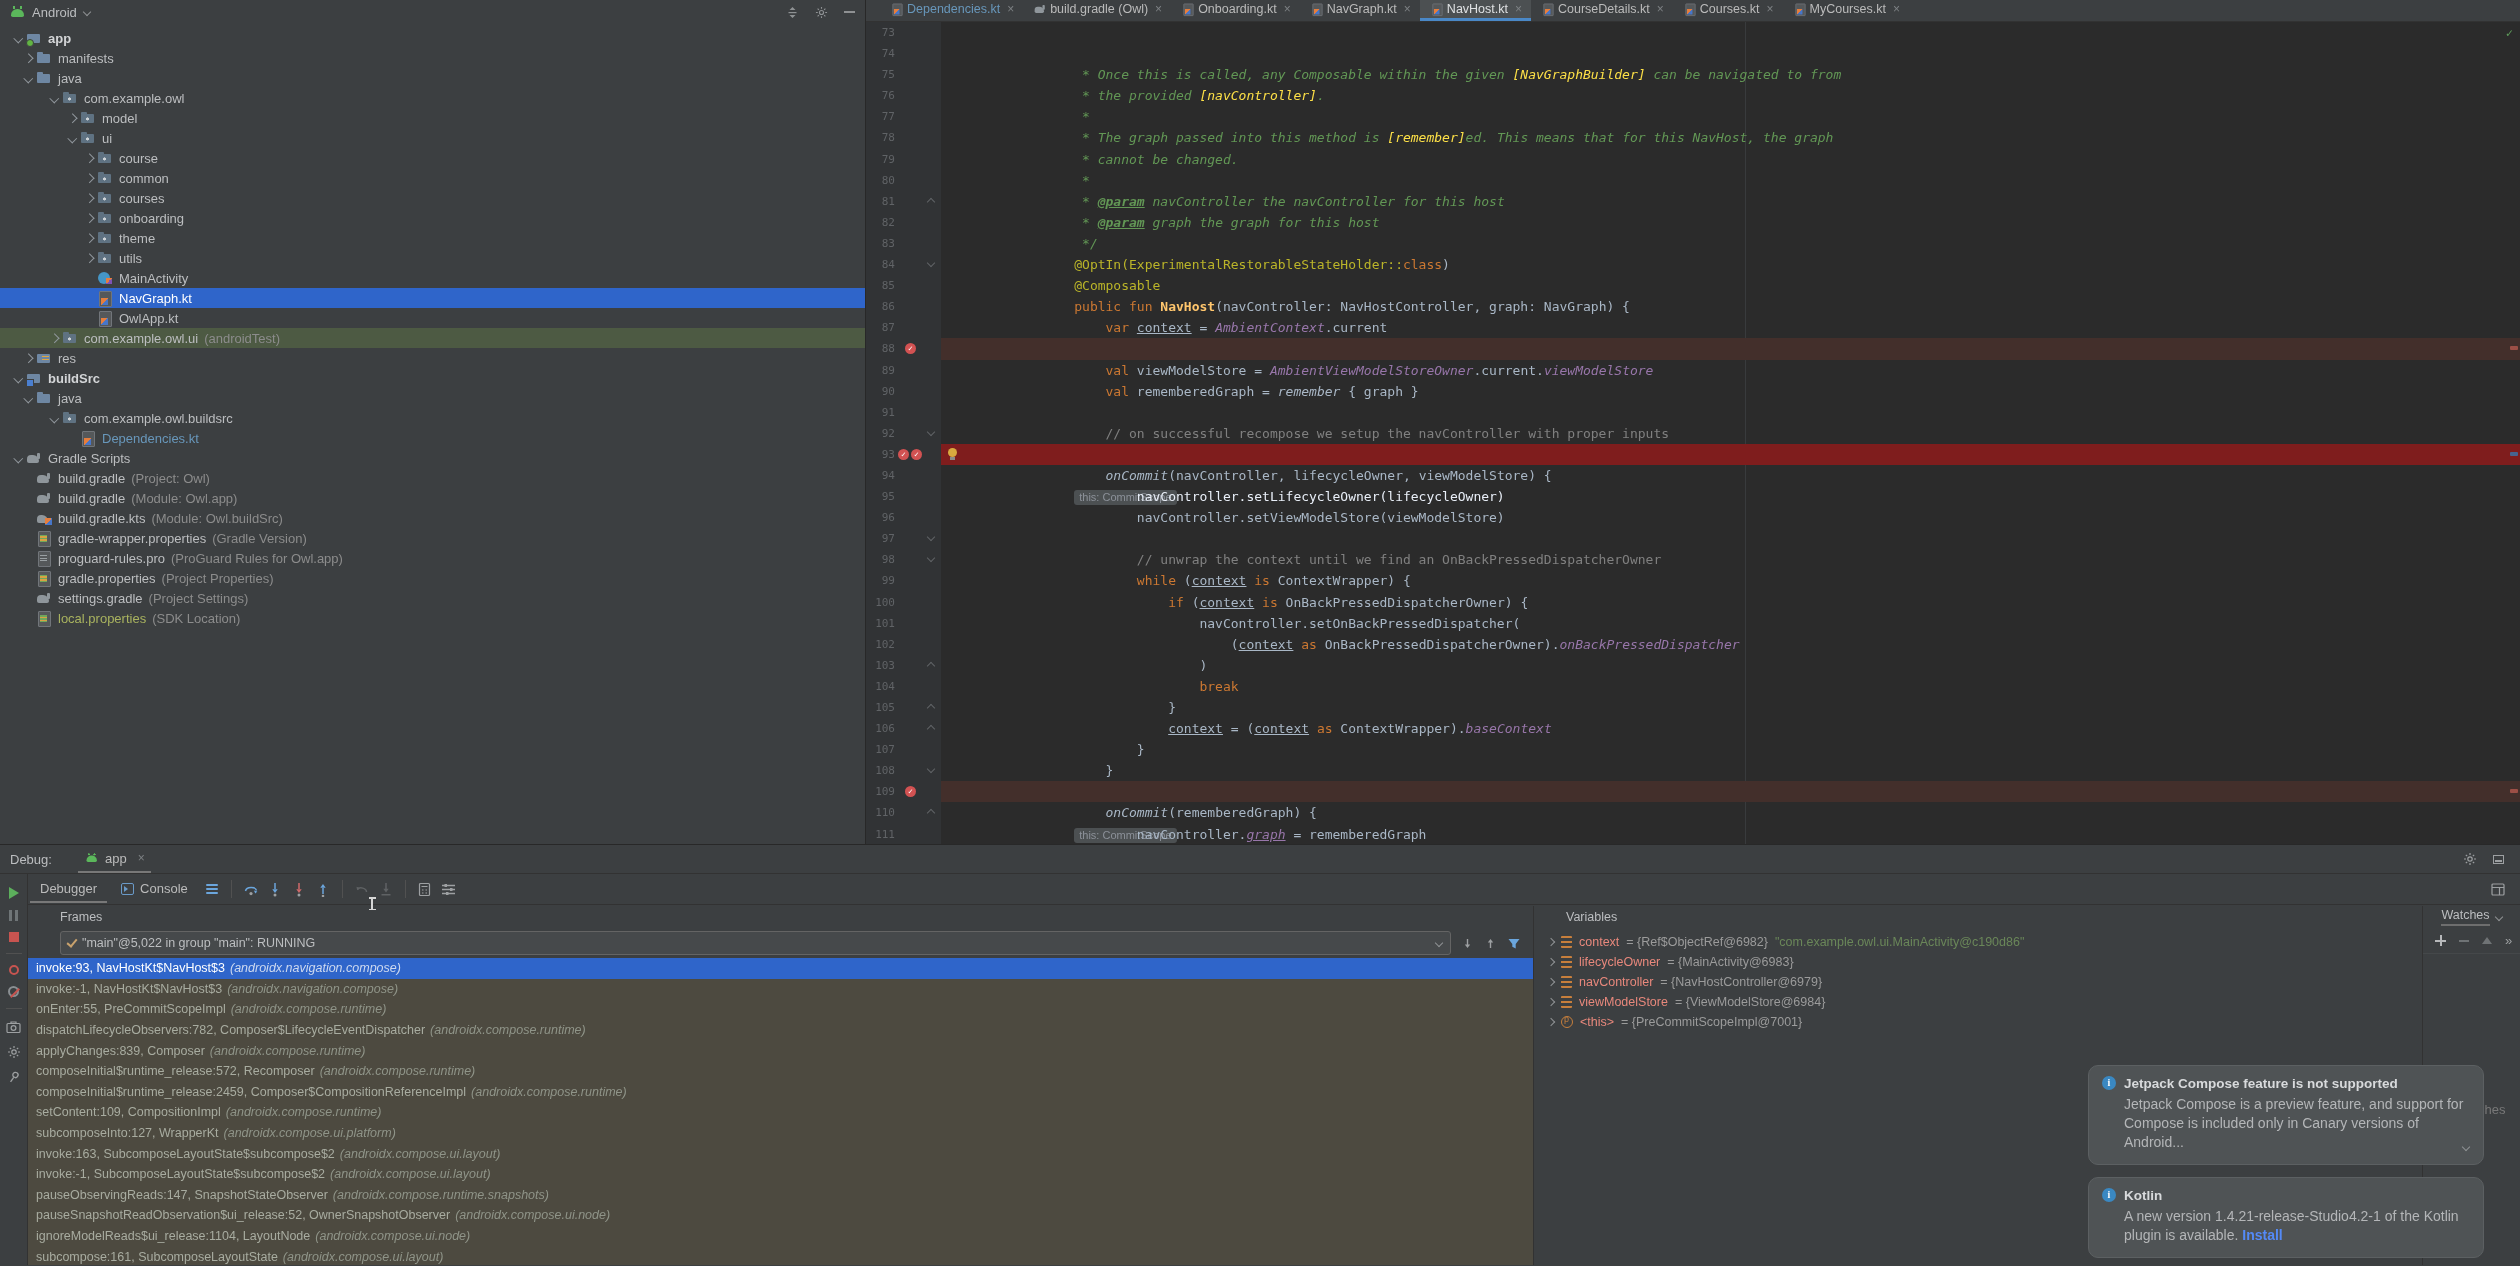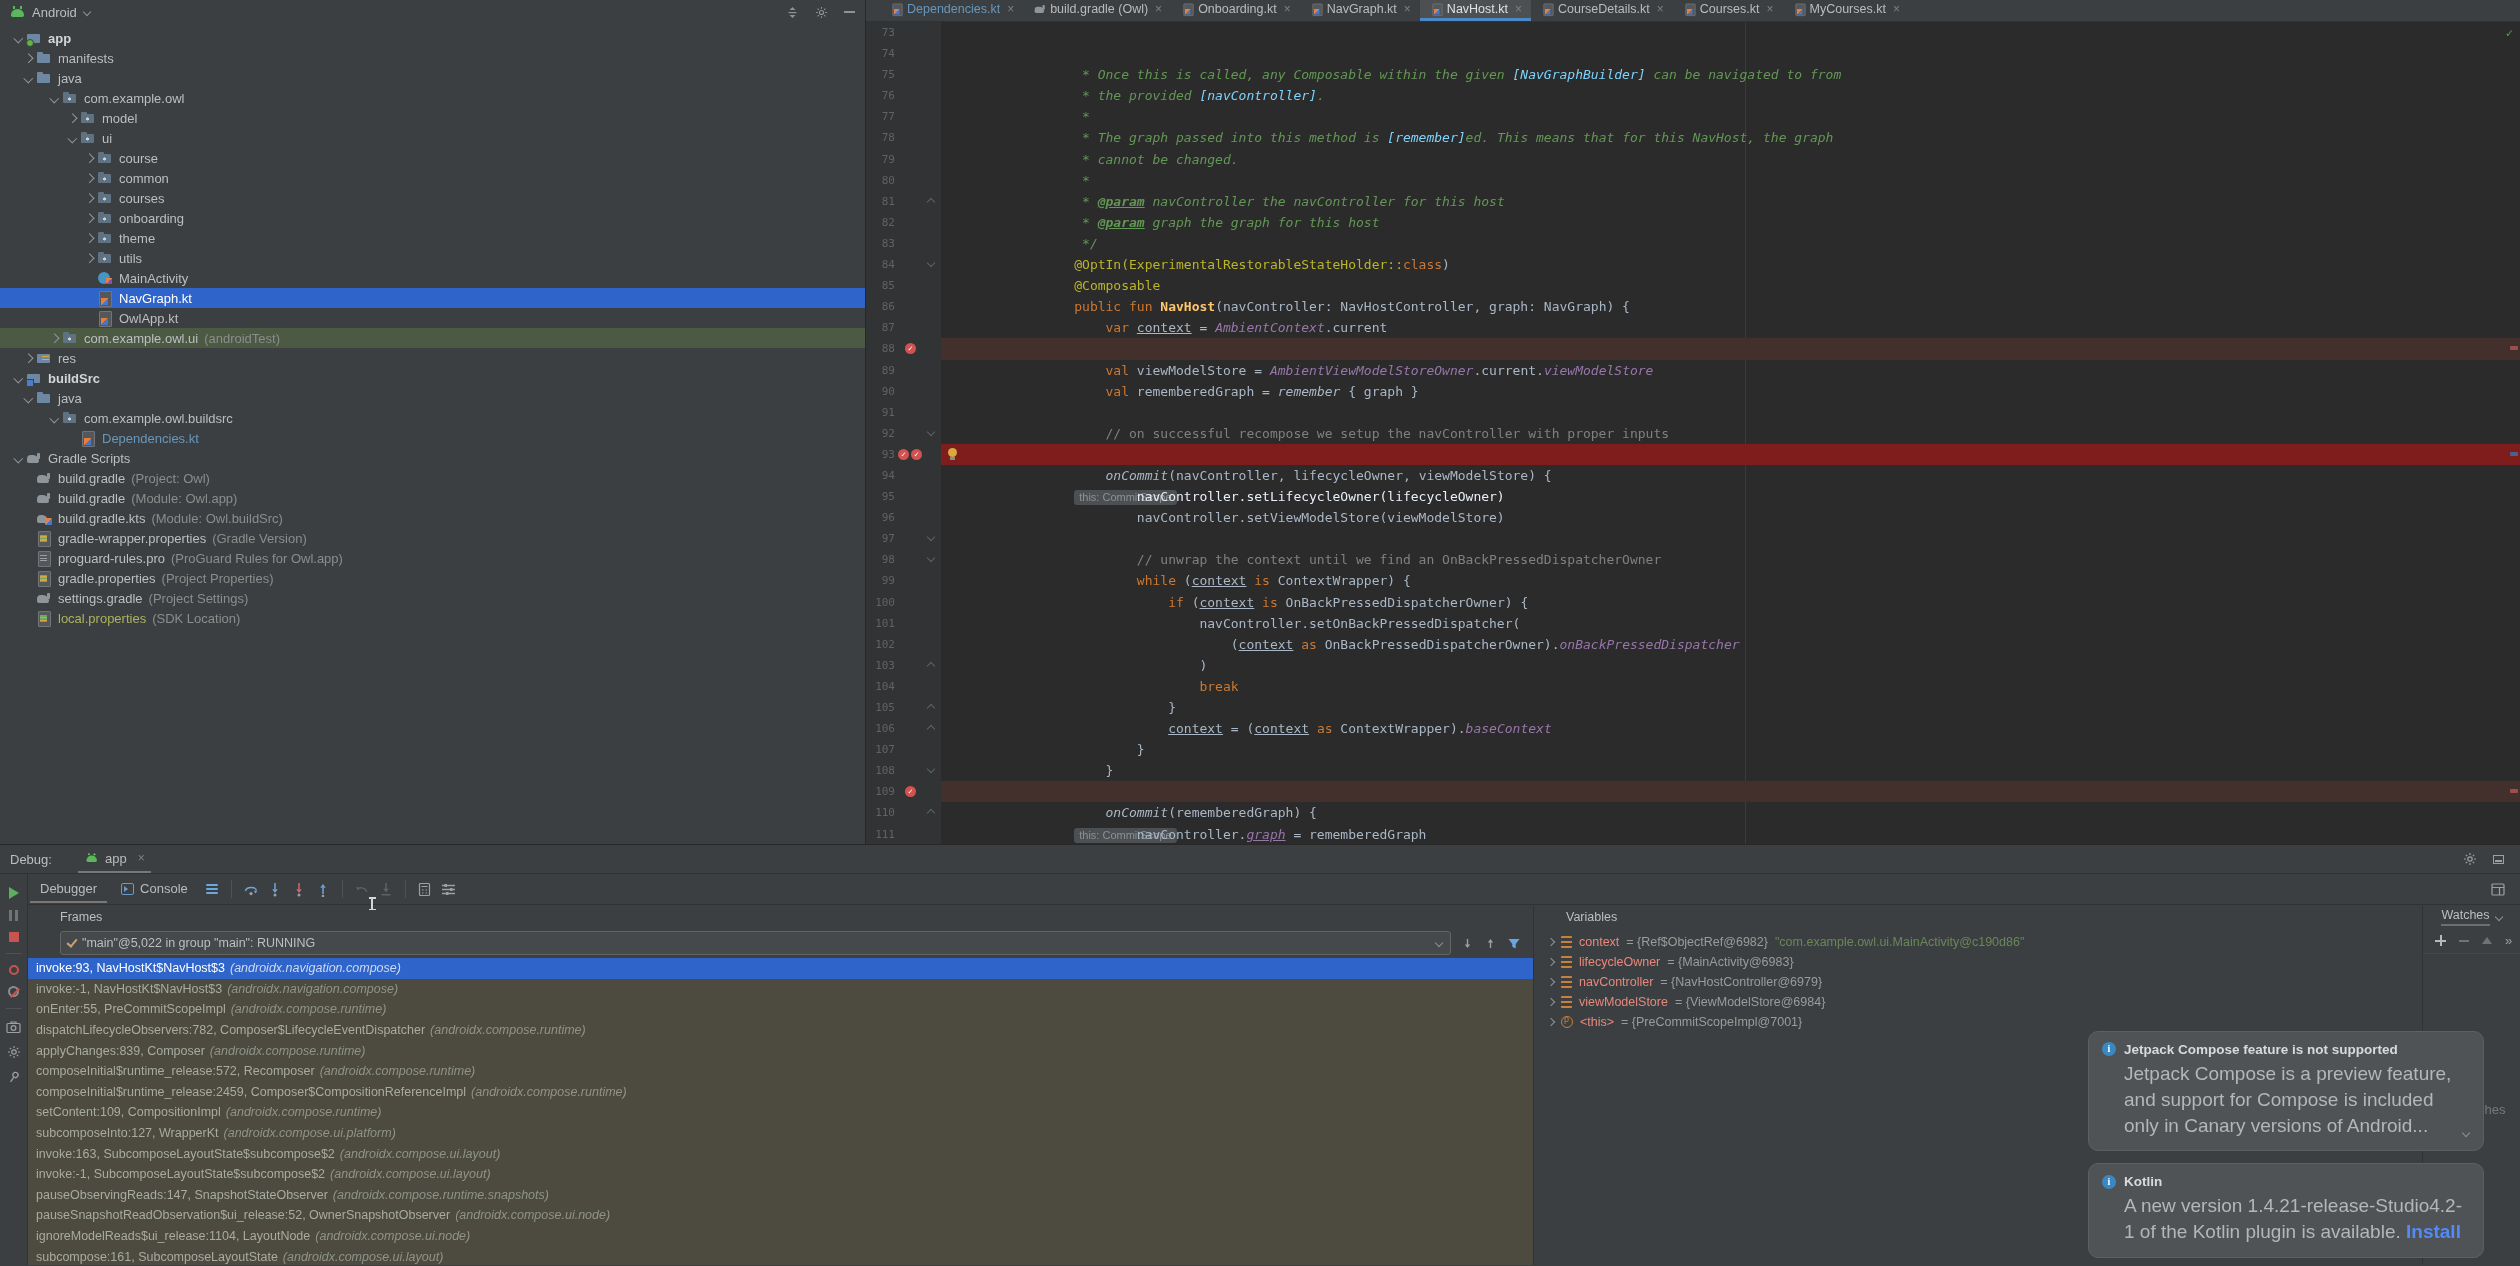--- a/index.html
+++ b/index.html
@@ -83,21 +83,21 @@
   .fold.o::before,.fold.c::before{content:"";position:absolute;left:3px;width:5px;height:5px;border-right:1.4px solid #606366;border-bottom:1.4px solid #606366}
   .fold.o::before{top:6px;transform:rotate(45deg)}
   .fold.c::before{top:8px;transform:rotate(-135deg)}
   .code{flex:1;padding-left:8px;color:#a9b7c6;position:relative}
   .eline.exec .code{background:#7f1d1d}
   .eline.exec .seg{color:#e9eff8}
   .eline.bp .code{background:#432f2b}
   .seg.kw{color:#cc7832}
   .seg.doc{color:#629755;font-style:italic}
   .seg.doctag{color:#629755;font-style:italic;font-weight:bold;text-decoration:underline}
-  .seg.docref{color:#7dd3fc;font-style:italic}
+  .seg.docref{color:#fde047;font-style:italic}
   .seg.ann{color:#bbb529}
   .seg.fn{color:#ffc66d;font-weight:bold}
   .seg.cmt{color:#808080}
   .seg.prop{color:#9876aa;font-style:italic}
   .seg.propu{color:#9876aa;font-style:italic;text-decoration:underline}
   .seg.und{text-decoration:underline}
   .seg.it{font-style:italic}
   .hintchip{display:inline-block;background:#4c5052;color:#8c9199;border-radius:3px;padding:0 5px;font-family:"Liberation Sans",sans-serif;font-size:11px;line-height:15px;vertical-align:middle}
   .bulb{position:absolute;left:6px;top:4px;width:11px;height:13px}
   .bulb::before{content:"";position:absolute;left:1px;top:0;width:9px;height:9px;border-radius:50%;background:#d9a93f}
@@ -164,21 +164,21 @@
   .w-up{width:0;height:0;border-bottom:7px solid #6f7375;border-left:5px solid rgba(0,0,0,0);border-right:5px solid rgba(0,0,0,0)}
   .w-more{color:#9da0a2;font-size:13px}
   .no-watches{margin-top:148px;text-align:center;color:#787878;font-size:13px}
 
   
   .notifs{position:absolute;right:36px;bottom:8px;width:396px;display:flex;flex-direction:column;gap:12px;z-index:9}
   .ncard{position:relative;background:#4f5355;border:1px solid #5c6062;border-radius:10px;padding:10px 14px 12px 13px}
   .nrow{display:flex;align-items:center;gap:8px}
   .ninfo{width:14px;height:14px;border-radius:50%;background:#3a88c2;color:#fff;font-size:10px;font-weight:bold;text-align:center;line-height:14px;flex:none;font-family:"Liberation Serif",serif}
   .ntitle{font-weight:bold;font-size:13.5px;color:#d8dadc}
-  .nbody{margin:4px 0 0 22px;font-size:19px;color:#b4b6b8;line-height:1.36}
+  .nbody{margin:4px 0 0 22px;font-size:14px;color:#b4b6b8;line-height:1.36}
   .nlink{color:#548af7;font-weight:bold}
   .nchev{position:absolute;right:14px;bottom:14px}
 
   
   svg{display:block}
   .ibeam{position:absolute;left:371px;top:52px;width:2px;height:13px;background:#d6d6d6;z-index:3}
   .ibeam::before,.ibeam::after{content:"";position:absolute;left:-2.5px;width:7px;height:1.5px;background:#d6d6d6}
   .ibeam::before{top:0}.ibeam::after{bottom:0}
 </style>
 </head>

